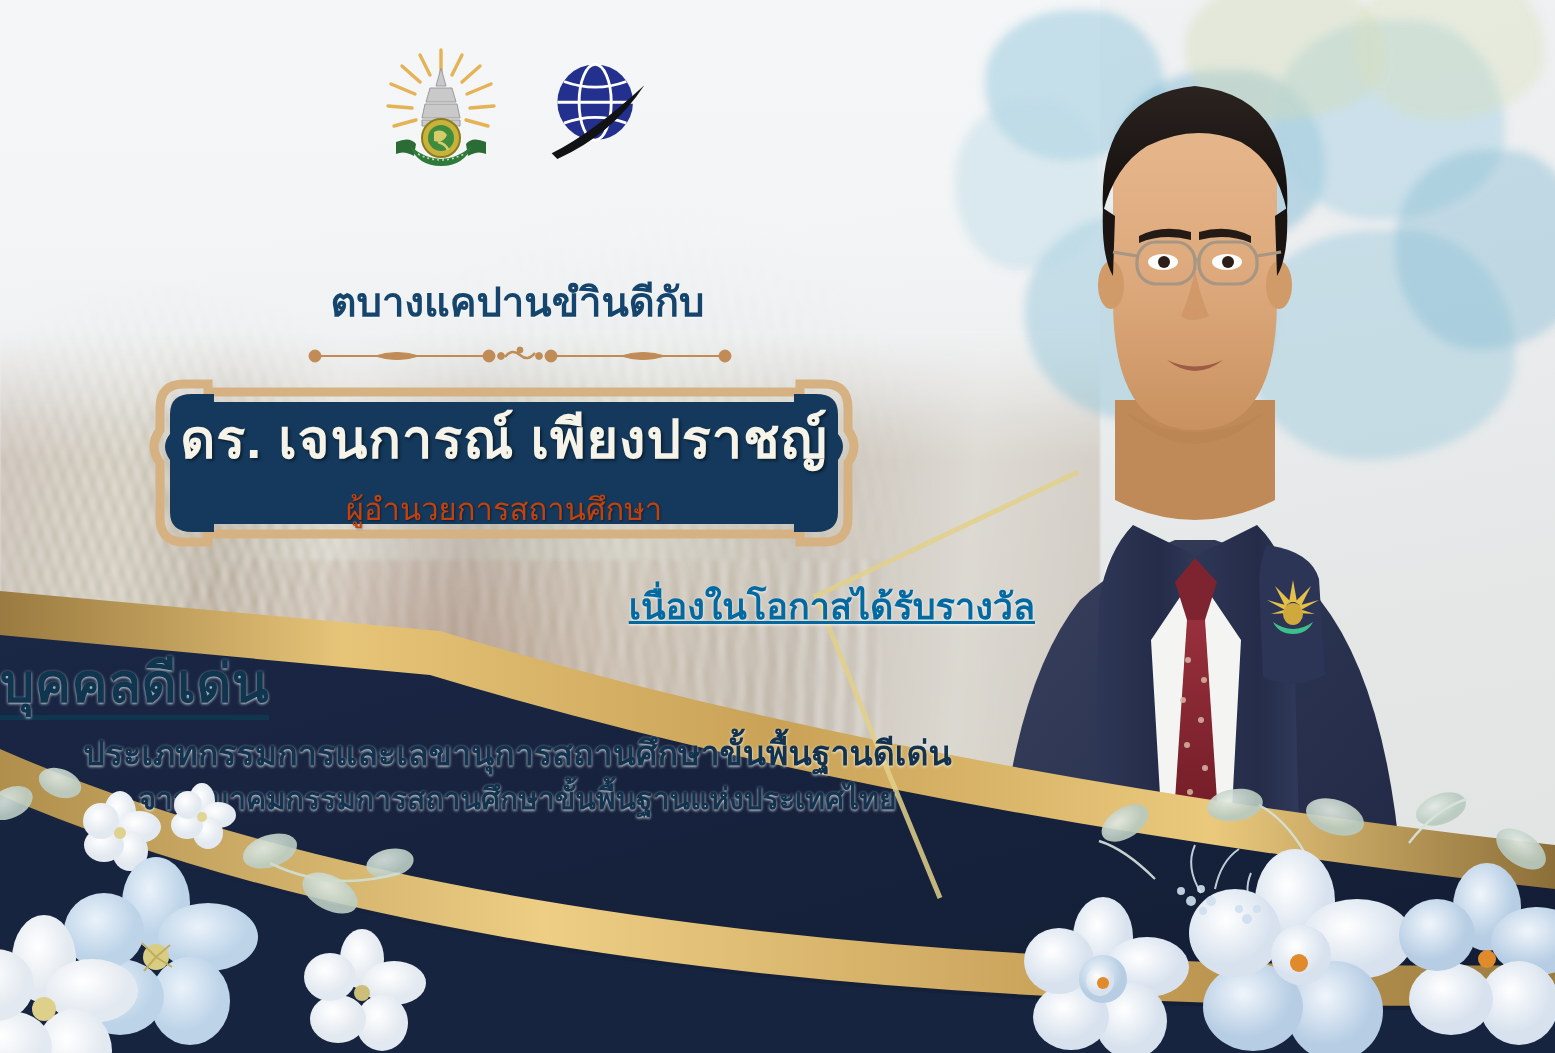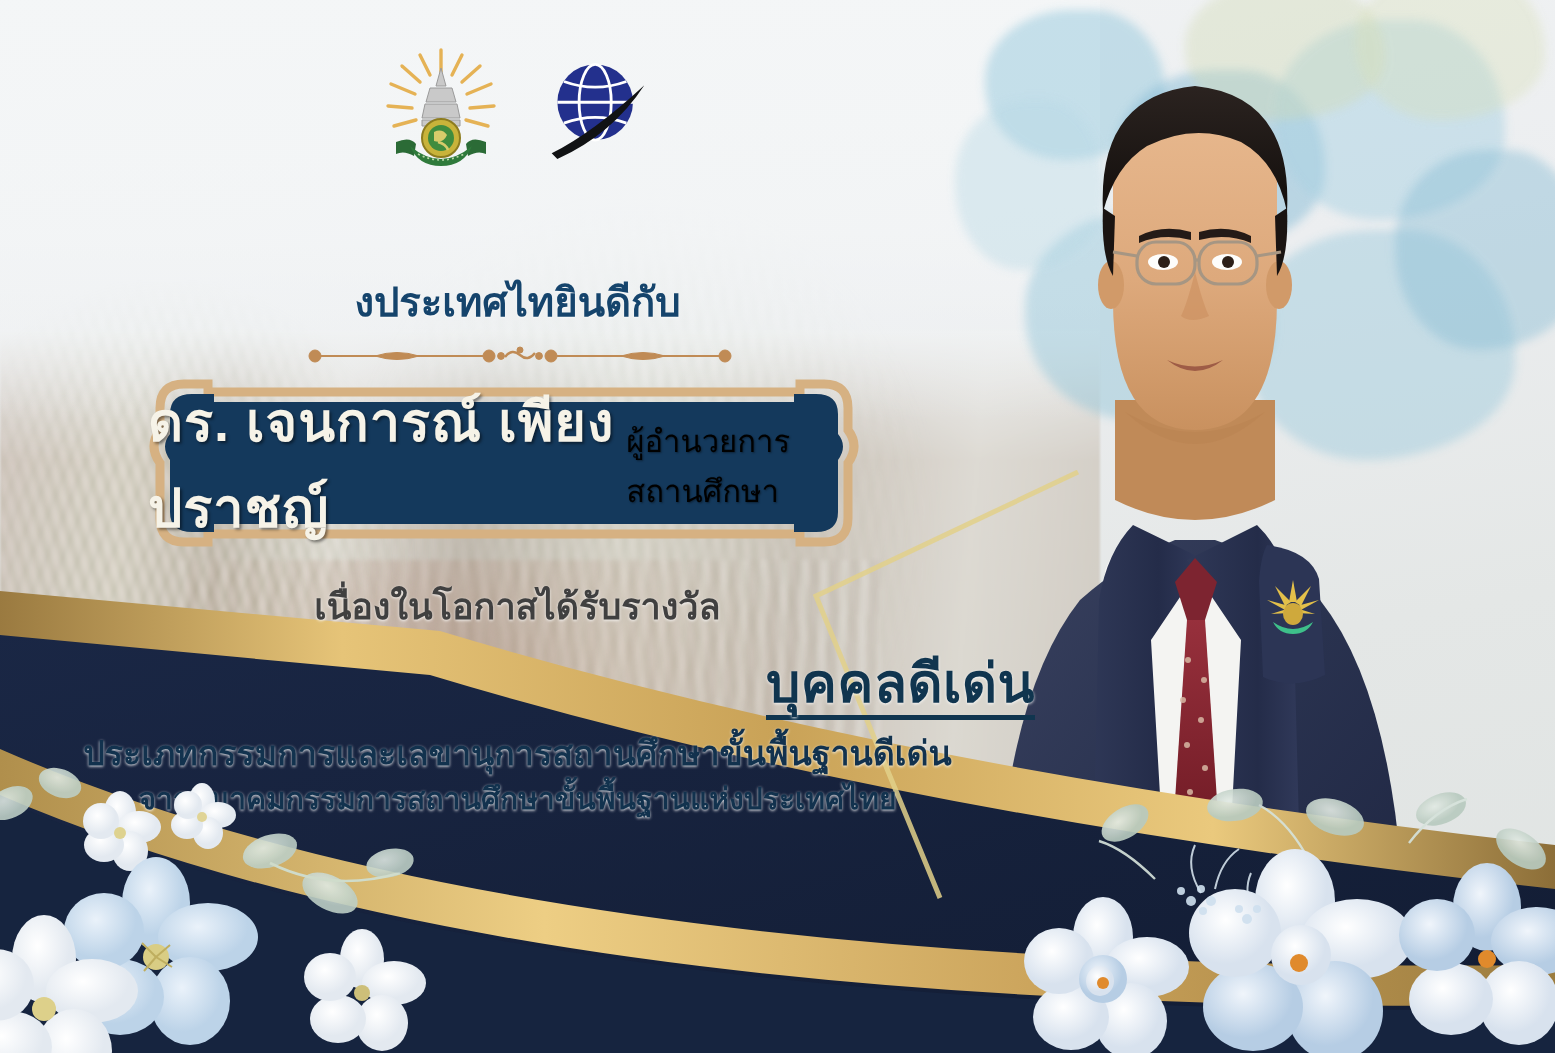--- a/index.html
+++ b/index.html
@@ -78,32 +78,32 @@
                  text-shadow:0 1px 2px rgba(255,255,255,.8); }
   .congrats { position:absolute; left:0; top:270px; width:1035px; text-align:center;
               font-size:40px; font-weight:700; color:#15446c;
               text-shadow:0 1px 2px rgba(255,255,255,.7); }
 
   .divider { position:absolute; left:305px; top:345px; width:430px; height:22px; }
 
   
   .plaque-wrap { position:absolute; left:148px; top:378px; width:712px; height:170px; }
   .plaque-border { position:absolute; inset:0; }
-  .plaque-text { position:absolute; inset:0; display:flex; 
+  .plaque-text { position:absolute; inset:0; display:flex; flex-direction:column;
                  align-items:center; justify-content:center; padding-top:4px; }
   .plaque-name { font-size:54px; font-weight:700; color:#f6f3e8; letter-spacing:1px;
                  text-shadow:2px 2px 3px rgba(0,0,0,.45); }
-  .plaque-role { font-size:31px; font-weight:400; color:#000000; margin-top:2px;
+  .plaque-role { font-size:31px; font-weight:400; color:#c2410c; margin-top:2px;
                  text-shadow:1px 1px 2px rgba(0,0,0,.4); }
 
   
-  .occasion { position:absolute; left:0; top:578px; width:1035px; text-align:center;
-              font-size:36px; font-weight:700; color:#404040;
-              text-shadow:0 1px 3px rgba(255,255,255,.85); }
-  .award { position:absolute; left:0; top:640px; width:1035px; text-align:right;
+  .occasion { position:absolute; left:0; top:578px; width:1035px; text-align:right;
+              font-size:36px; font-weight:700; color:#0369a1;
+              text-shadow:0 1px 3px rgba(255,255,255,.85);text-decoration:underline; }
+  .award { position:absolute; left:0; top:640px; width:1035px; text-align:left;
            font-size:54px; font-weight:700; color:#10354f; letter-spacing:.5px;
            text-shadow:0 1px 3px rgba(255,255,255,.85); }
   .award span { border-bottom:5px solid #10354f; padding-bottom:2px; }
   .cat1 { position:absolute; left:0; top:726px; width:1035px; text-align:center;
           font-size:34px; font-weight:700; color:#12324e;
           text-shadow:0 1px 3px rgba(255,255,255,.9); }
   .cat2 { position:absolute; left:0; top:775px; width:1035px; text-align:center;
           font-size:30px; font-weight:700; color:#12324e;
           text-shadow:0 1px 3px rgba(255,255,255,.9); }
 
@@ -314,21 +314,21 @@
           <ellipse cx="52" cy="50" rx="17" ry="40"></ellipse>
           <path d="M12 50 h80"></path>
           <path d="M19 28 q33 12 66 0"></path>
           <path d="M19 72 q33 -12 66 0"></path>
         </g>
         <path d="M6 104 q44 -22 98 -72 q-34 52 -92 78 Z" fill="#111214"></path>
       </svg>
     </div>
   </div>
 
-  <div class="congrats">งประเทศไทยินดีกับ</div>
+  <div class="congrats">ตบางแคปานขำินดีกับ</div>
 
   <svg class="divider" viewBox="0 0 430 22">
     <g fill="#c08b55" stroke="#c08b55">
       <path d="M12 11 L178 11" stroke-width="2"></path>
       <path d="M252 11 L418 11" stroke-width="2"></path>
       <circle cx="10" cy="11" r="6"></circle>
         <circle cx="420" cy="11" r="6"></circle>
       <circle cx="184" cy="11" r="6"></circle>
         <circle cx="246" cy="11" r="6"></circle>
       <circle cx="196" cy="11" r="3.4"></circle>

